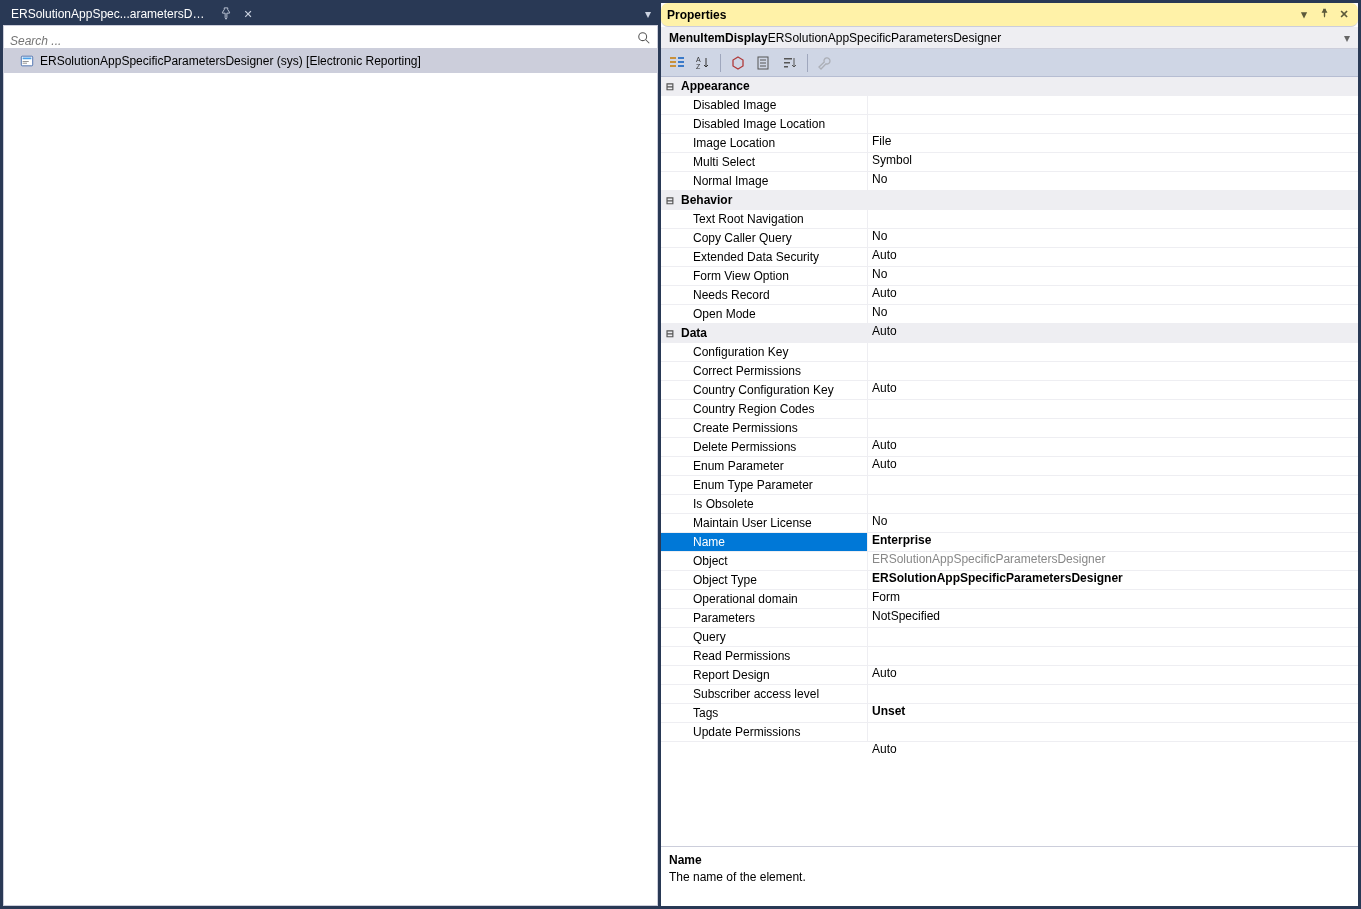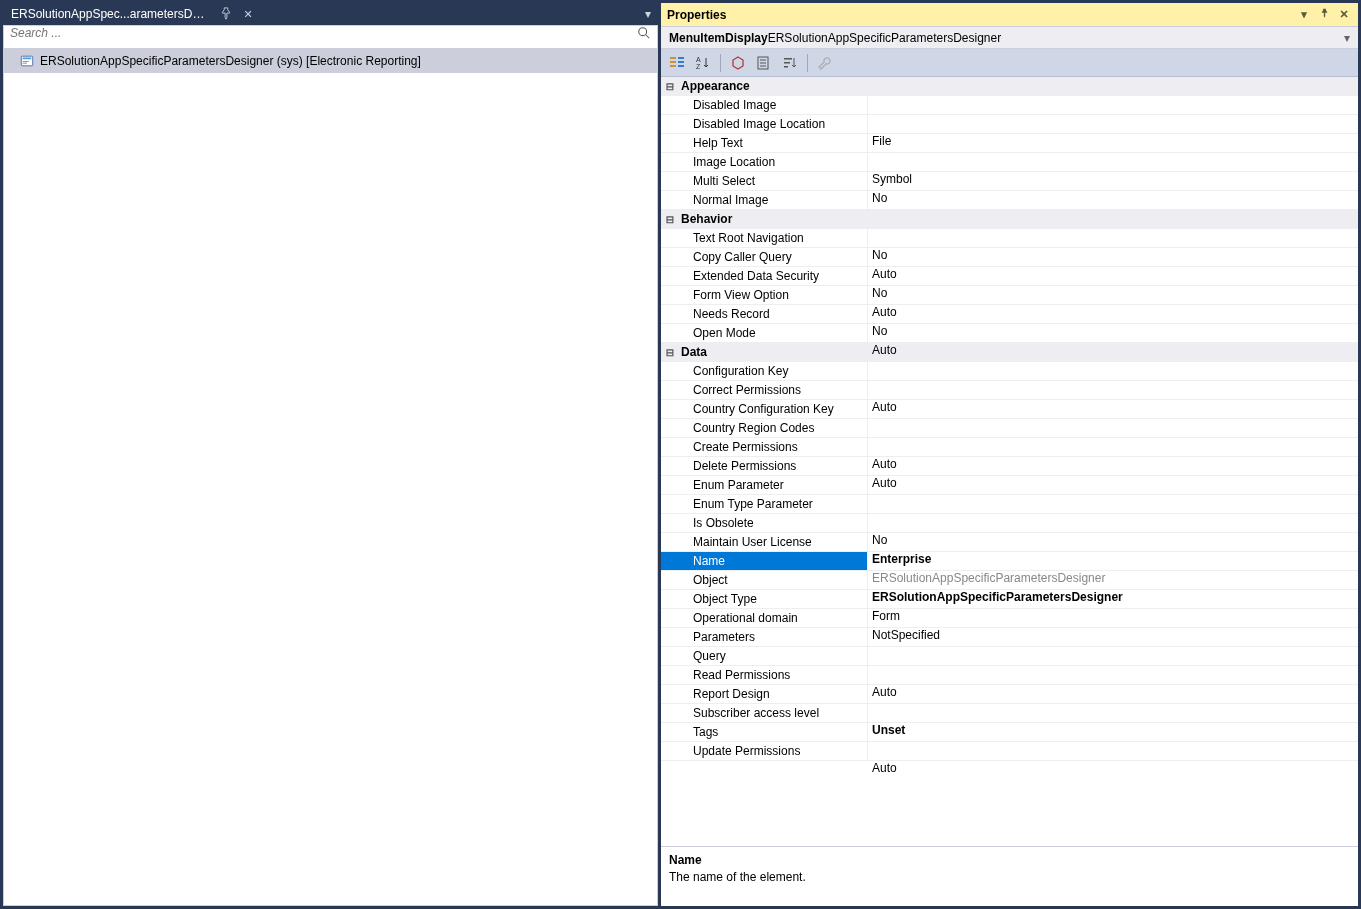--- a/index.html
+++ b/index.html
@@ -61,21 +61,21 @@
     width: 20px;
     color: #ccd4e2;
     display: flex; align-items: center; justify-content: center;
     cursor: pointer;
   }
   .search-bar {
     height: 24px;
     border: 1px solid #cccedb;
     background: #fff;
     display: flex;
-    align-items: flex-start;
+    align-items: flex-end;
     padding: 0 6px;
   }
   .search-bar input {
     flex: 1;
     border: none;
     outline: none;
     font-size: 12px;
     font-style: italic;
     color: #888;
     background: transparent;
@@ -116,20 +116,21 @@
   }
   .prop-header {
     height: 24px;
     background: #fff2a8;
     border-bottom: 1px solid #cccedb;
     display: flex;
     align-items: center;
     padding: 0 6px;
     font-weight: 600;
     position: relative;
+    border-radius: 7px;
   }
   .prop-header .icons {
     margin-left: auto;
     display: flex;
     gap: 4px;
     color: #5c5a3b;
   }
   .prop-header .icons span {
     width: 16px;
     text-align: center;
@@ -351,24 +352,20 @@
         </div>
         <div class="prop-row">
           <div class="prop-name">Disabled Image</div>
           <div class="prop-value"></div>
         </div>
         <div class="prop-row">
           <div class="prop-name">Disabled Image Location</div>
           <div class="prop-value">File</div>
         </div>
         <div class="prop-row">
-          <div class="prop-name">Help Text</div>
-          <div class="prop-value"></div>
-        </div>
-        <div class="prop-row">
           <div class="prop-name">Image Location</div>
           <div class="prop-value">Symbol</div>
         </div>
         <div class="prop-row">
           <div class="prop-name">Multi Select</div>
           <div class="prop-value">No</div>
         </div>
         <div class="prop-row">
           <div class="prop-name">Normal Image</div>
           <div class="prop-value"></div>

